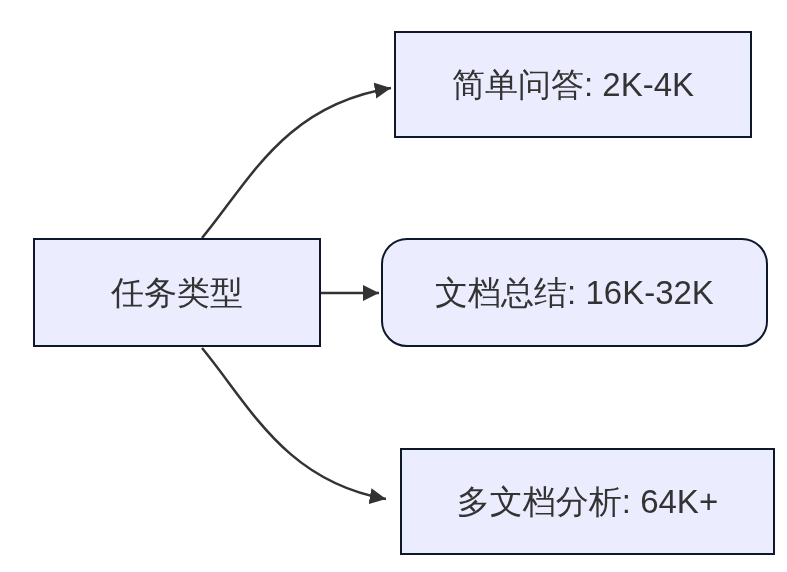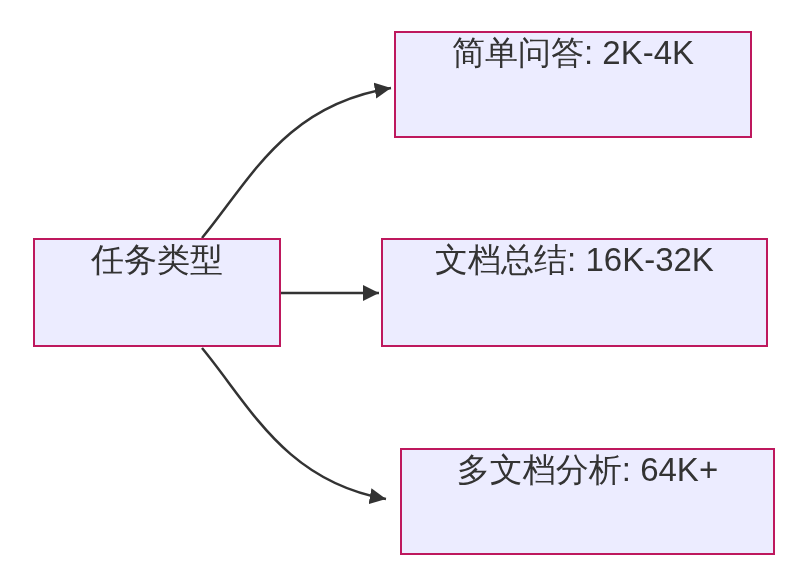--- a/index.html
+++ b/index.html
@@ -25,32 +25,33 @@
   }
   .edges path.edge {
     fill: none;
     stroke: #333333;
     stroke-width: 2.5px;
   }
   .node {
     position: absolute;
     box-sizing: border-box;
     background: #ECECFF;
-    border: 2px solid #be185d;
+    border: 2px solid #0f172a;
     display: flex;
+    align-items: center;
     justify-content: center;
     color: #333333;
     font-size: 33px;
     line-height: 1.2;
     white-space: nowrap;
     text-align: center;
   }
-  .node-root      { left: 33px;  top: 238px; width: 248px; height: 109px; }
+  .node-root      { left: 33px;  top: 238px; width: 288px; height: 109px; }
   .node-simple-qa { left: 394px; top: 31px;  width: 358px; height: 107px; }
-  .node-doc-sum   { left: 381px; top: 238px; width: 387px; height: 109px; }
+  .node-doc-sum   { left: 381px; top: 238px; width: 387px; height: 109px; border-radius: 26px; }
   .node-multi-doc { left: 388px; top: 448px; width: 375px; height: 107px; margin-left: 12px; }
 </style>
 </head>
 <body>
 
 <div class="canvas">
 
   <svg class="edges" viewBox="0 0 787 572" xmlns="http://www.w3.org/2000/svg" aria-hidden="true">
     <defs>
       <marker id="arrowhead" viewBox="0 0 10 10" refX="10" refY="5" markerWidth="6.5" markerHeight="6.5" orient="auto">

